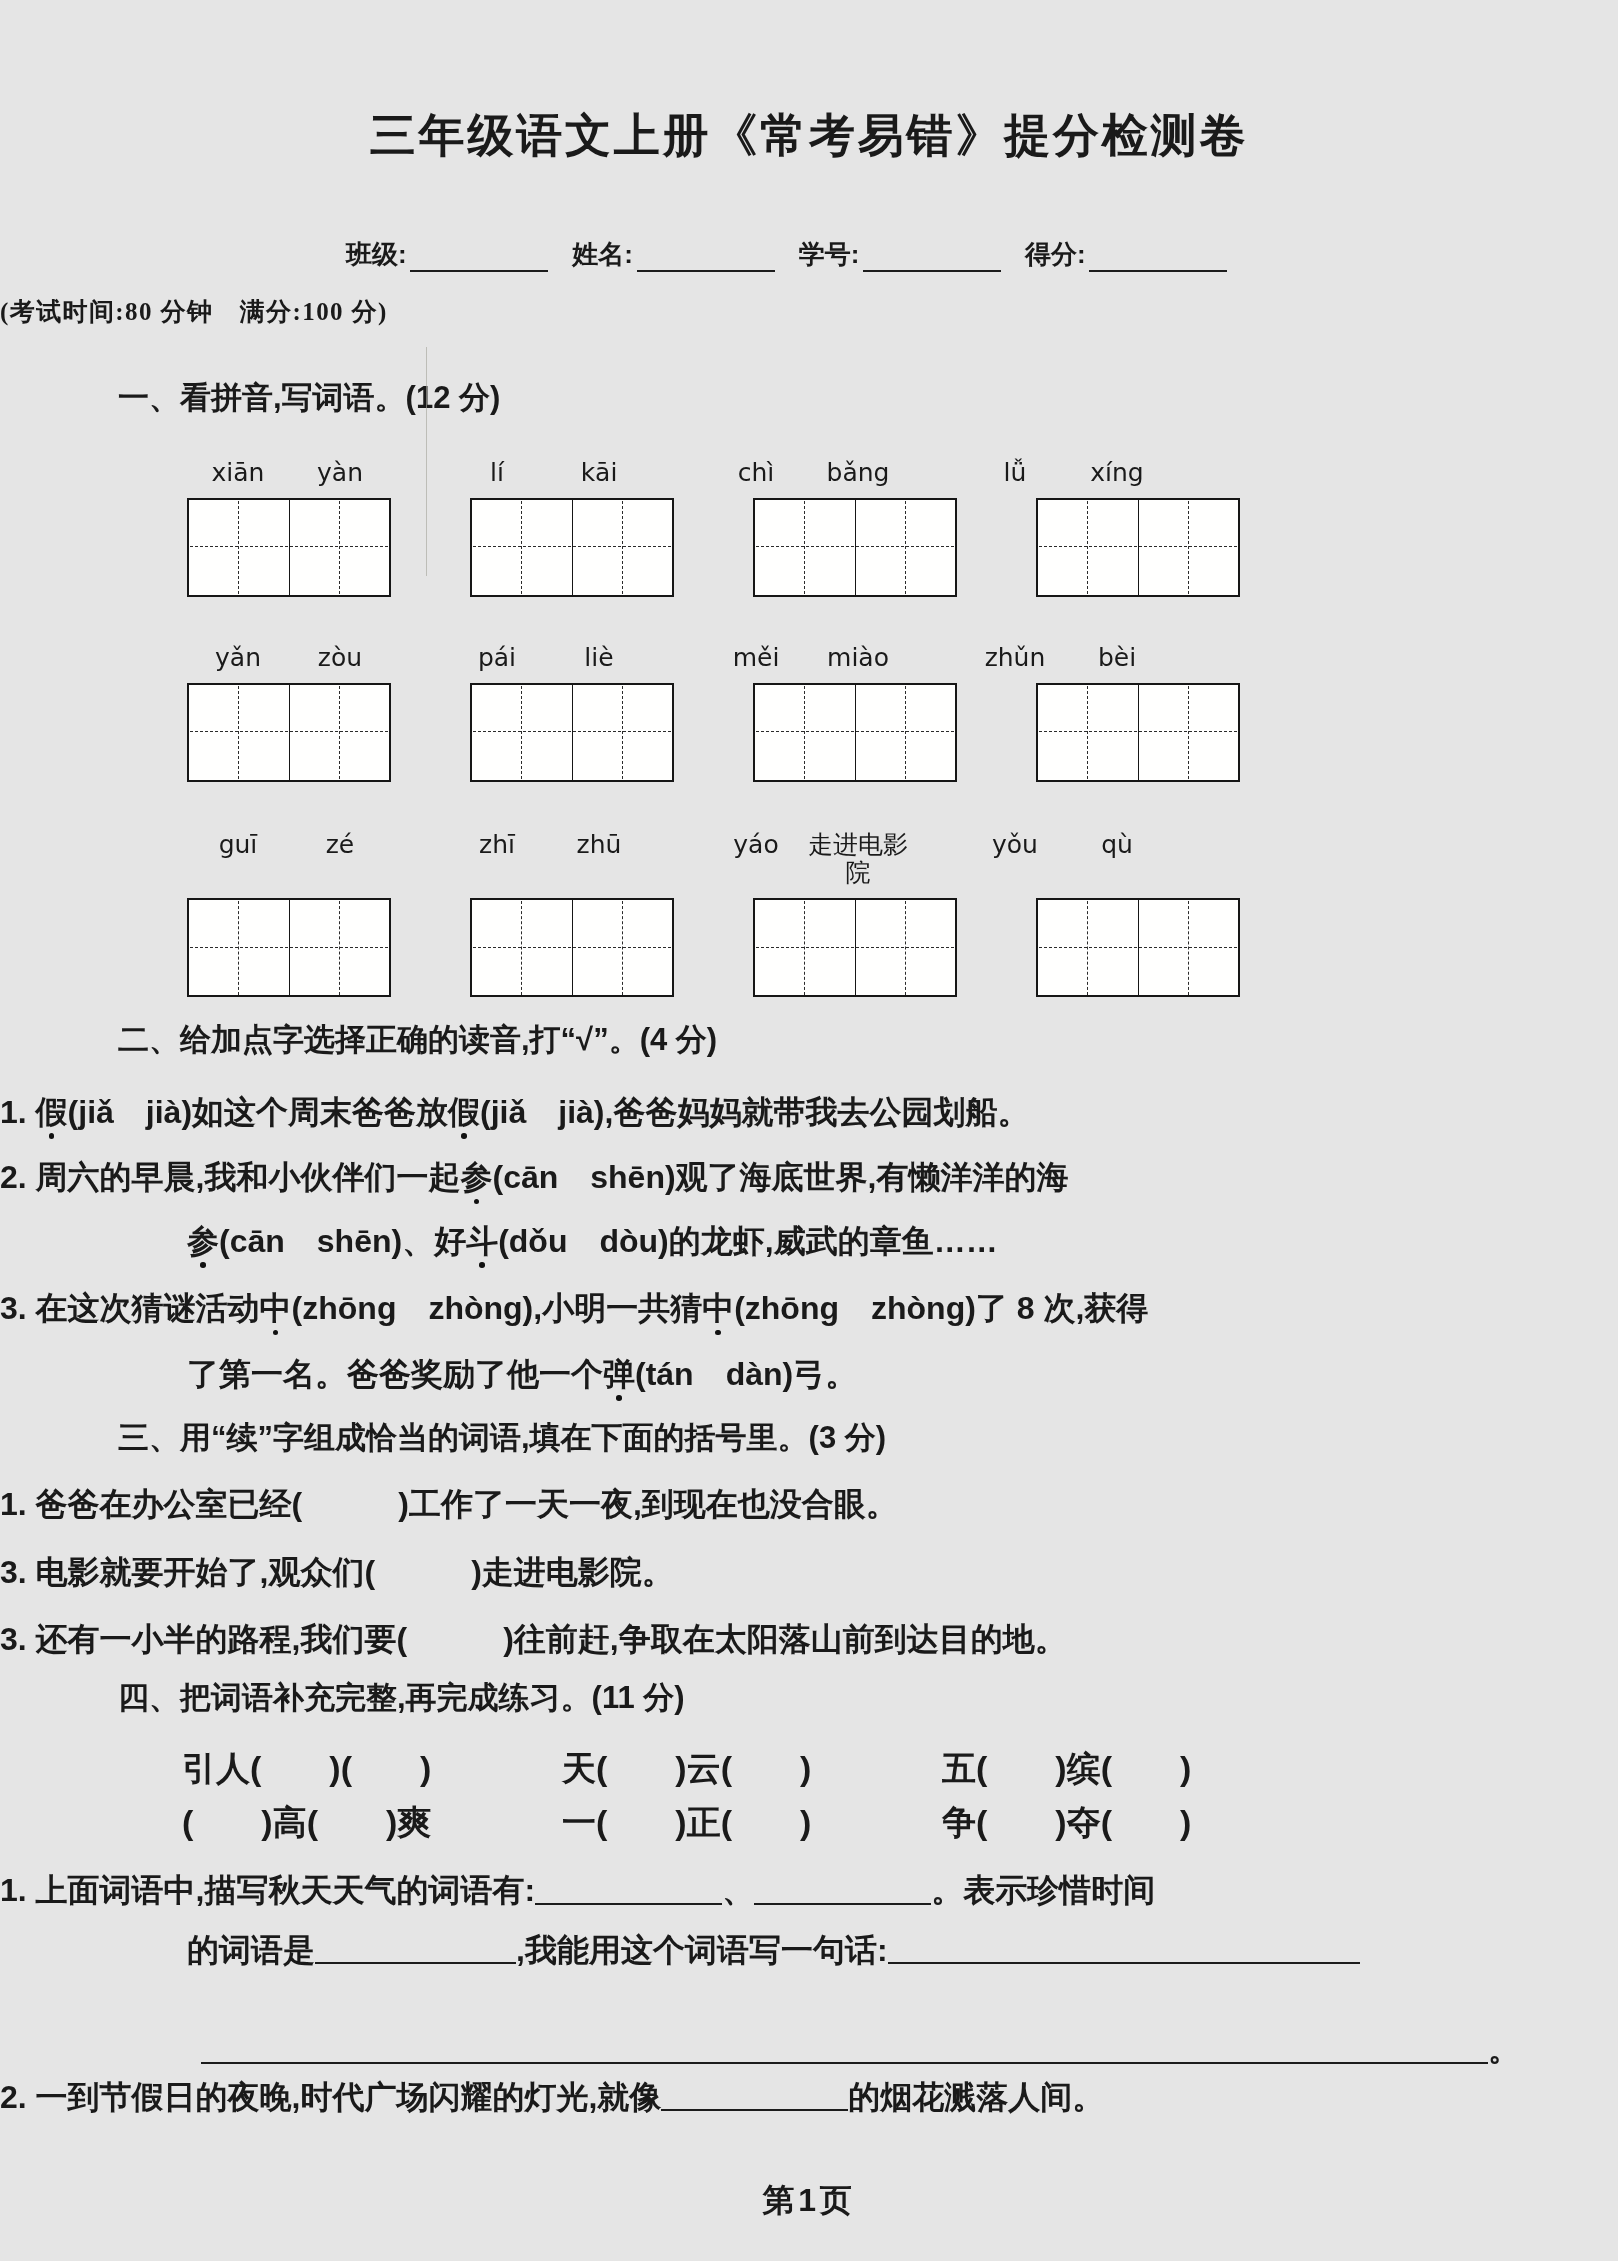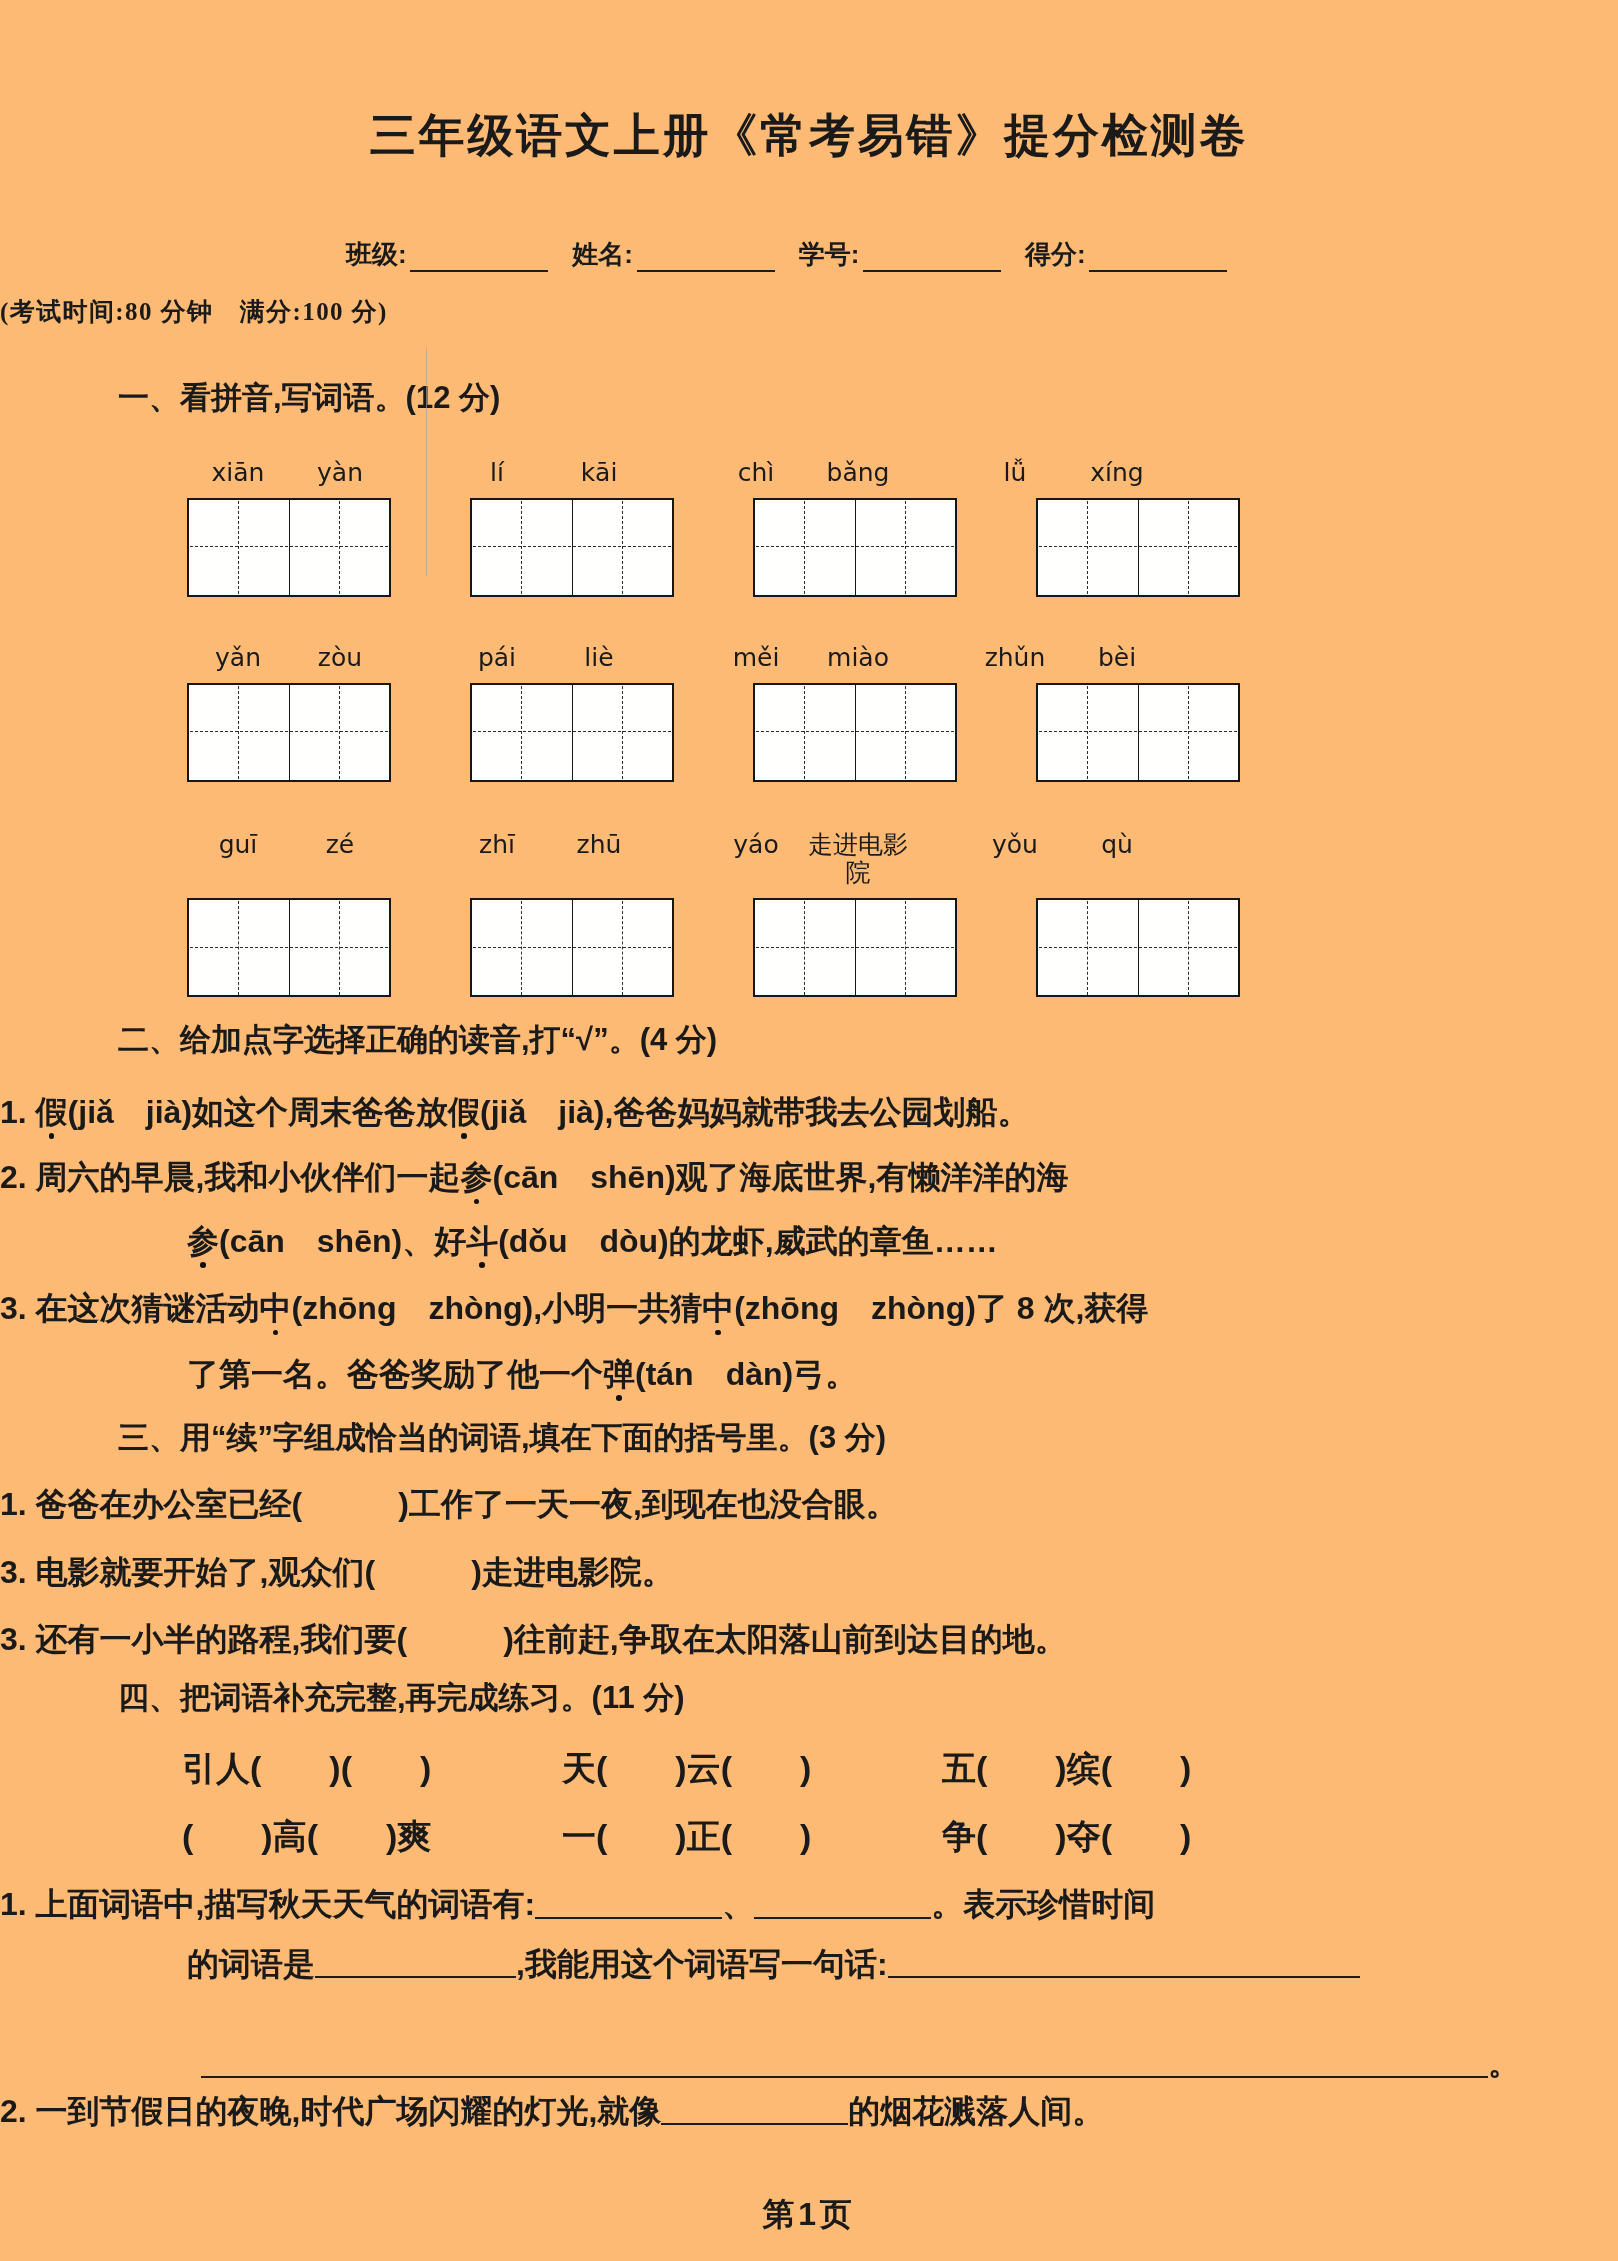--- a/index.html
+++ b/index.html
@@ -1,20 +1,20 @@
 <!DOCTYPE html>
 <html style="font-size:7.5px"><head>
 <meta charset="utf-8">
 <style>
   * { box-sizing: border-box; margin: 0; padding: 0; }
   html,body { background:#ffffff; }
   .page {
     position: relative;
     width: 1618px; height: 2261px;
-    background: #fdba74;
+    background: #e5e5e5;
     color: #1a1a1a;
     font-family: "Liberation Sans", sans-serif;
     overflow: hidden;
   }
   .title {
     padding-top: 105px;
     text-align: center;
     font-size: 46px;
     font-weight: 900;
     letter-spacing: 2.8px;
@@ -73,21 +73,21 @@
   .mt-i2a { margin-top: 27px; } .mt-i2b { margin-top: 25px; }
   .mt-i3a { margin-top: 29px; } .mt-i3b { margin-top: 27px; }
   .mt-s3i { margin-top: 29px; }
   .dotted { position: relative; display: inline-block; }
   .dotted::after {
     content: ""; position: absolute; left: 50%; margin-left: -2.8px; bottom: -7.5px;
     width: 5.6px; height: 5.6px; border-radius: 50%; background: #111;
   }
 
   .word-row { margin-left: 182px; display: flex; gap: 90px; font-size: 34px; font-weight: 600; line-height: 1.2; }
-  .wr1 { margin-top: 31px; } .wr2 { margin-top: 28px; }
+  .wr1 { margin-top: 31px; } .wr2 { margin-top: 14px; }
   .word-group { width: 290px; white-space: pre-wrap; }
 
   .mt-q1a { margin-top: 28px; }
   .mt-q1b { margin-top: 21px; }
   .mt-q1c { margin-top: 61px; }
   .mt-q2  { margin-top: 9.3px; }
   .w-q1a { width: 187px; } .w-q1b { width: 177px; } .w-q1c { width: 201px; }
   .w-q1d { width: 472px; } .w-q1e { width: 1287px; } .w-q2 { width: 187px; }
 
   .footer { margin-top: 63px; text-align: center; font-size: 32px; font-weight: 700; letter-spacing: 3.7px; }

